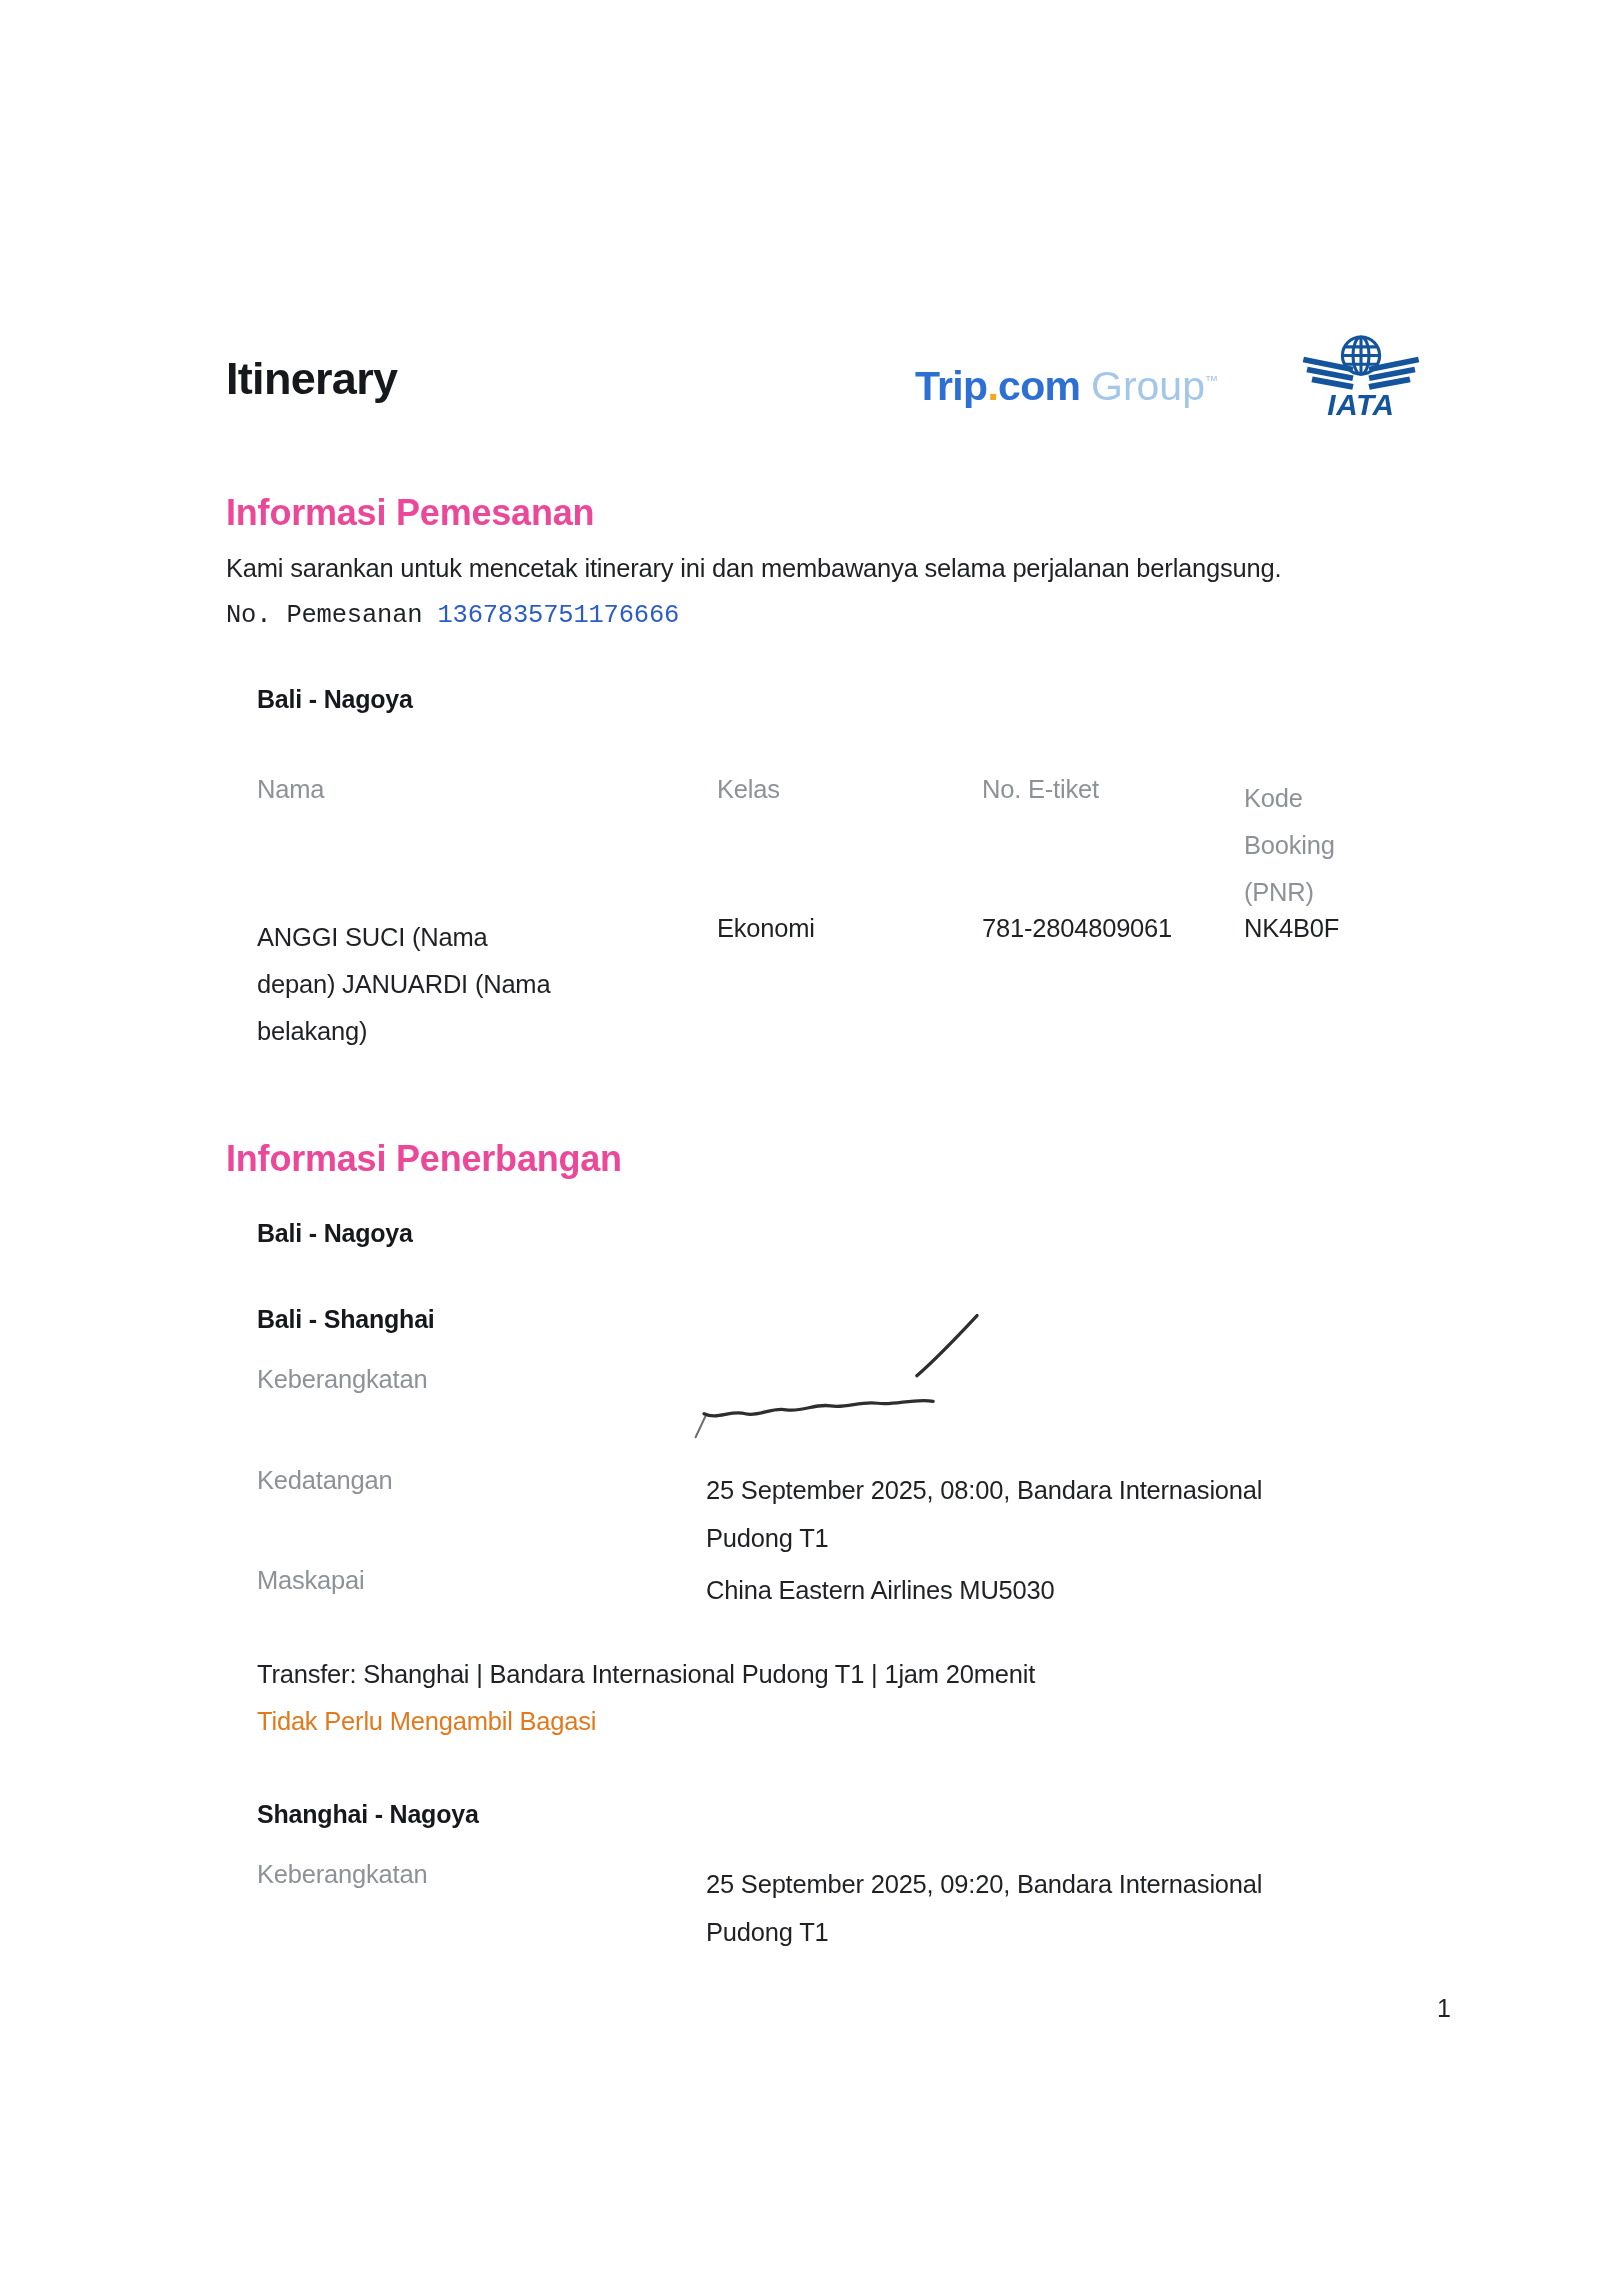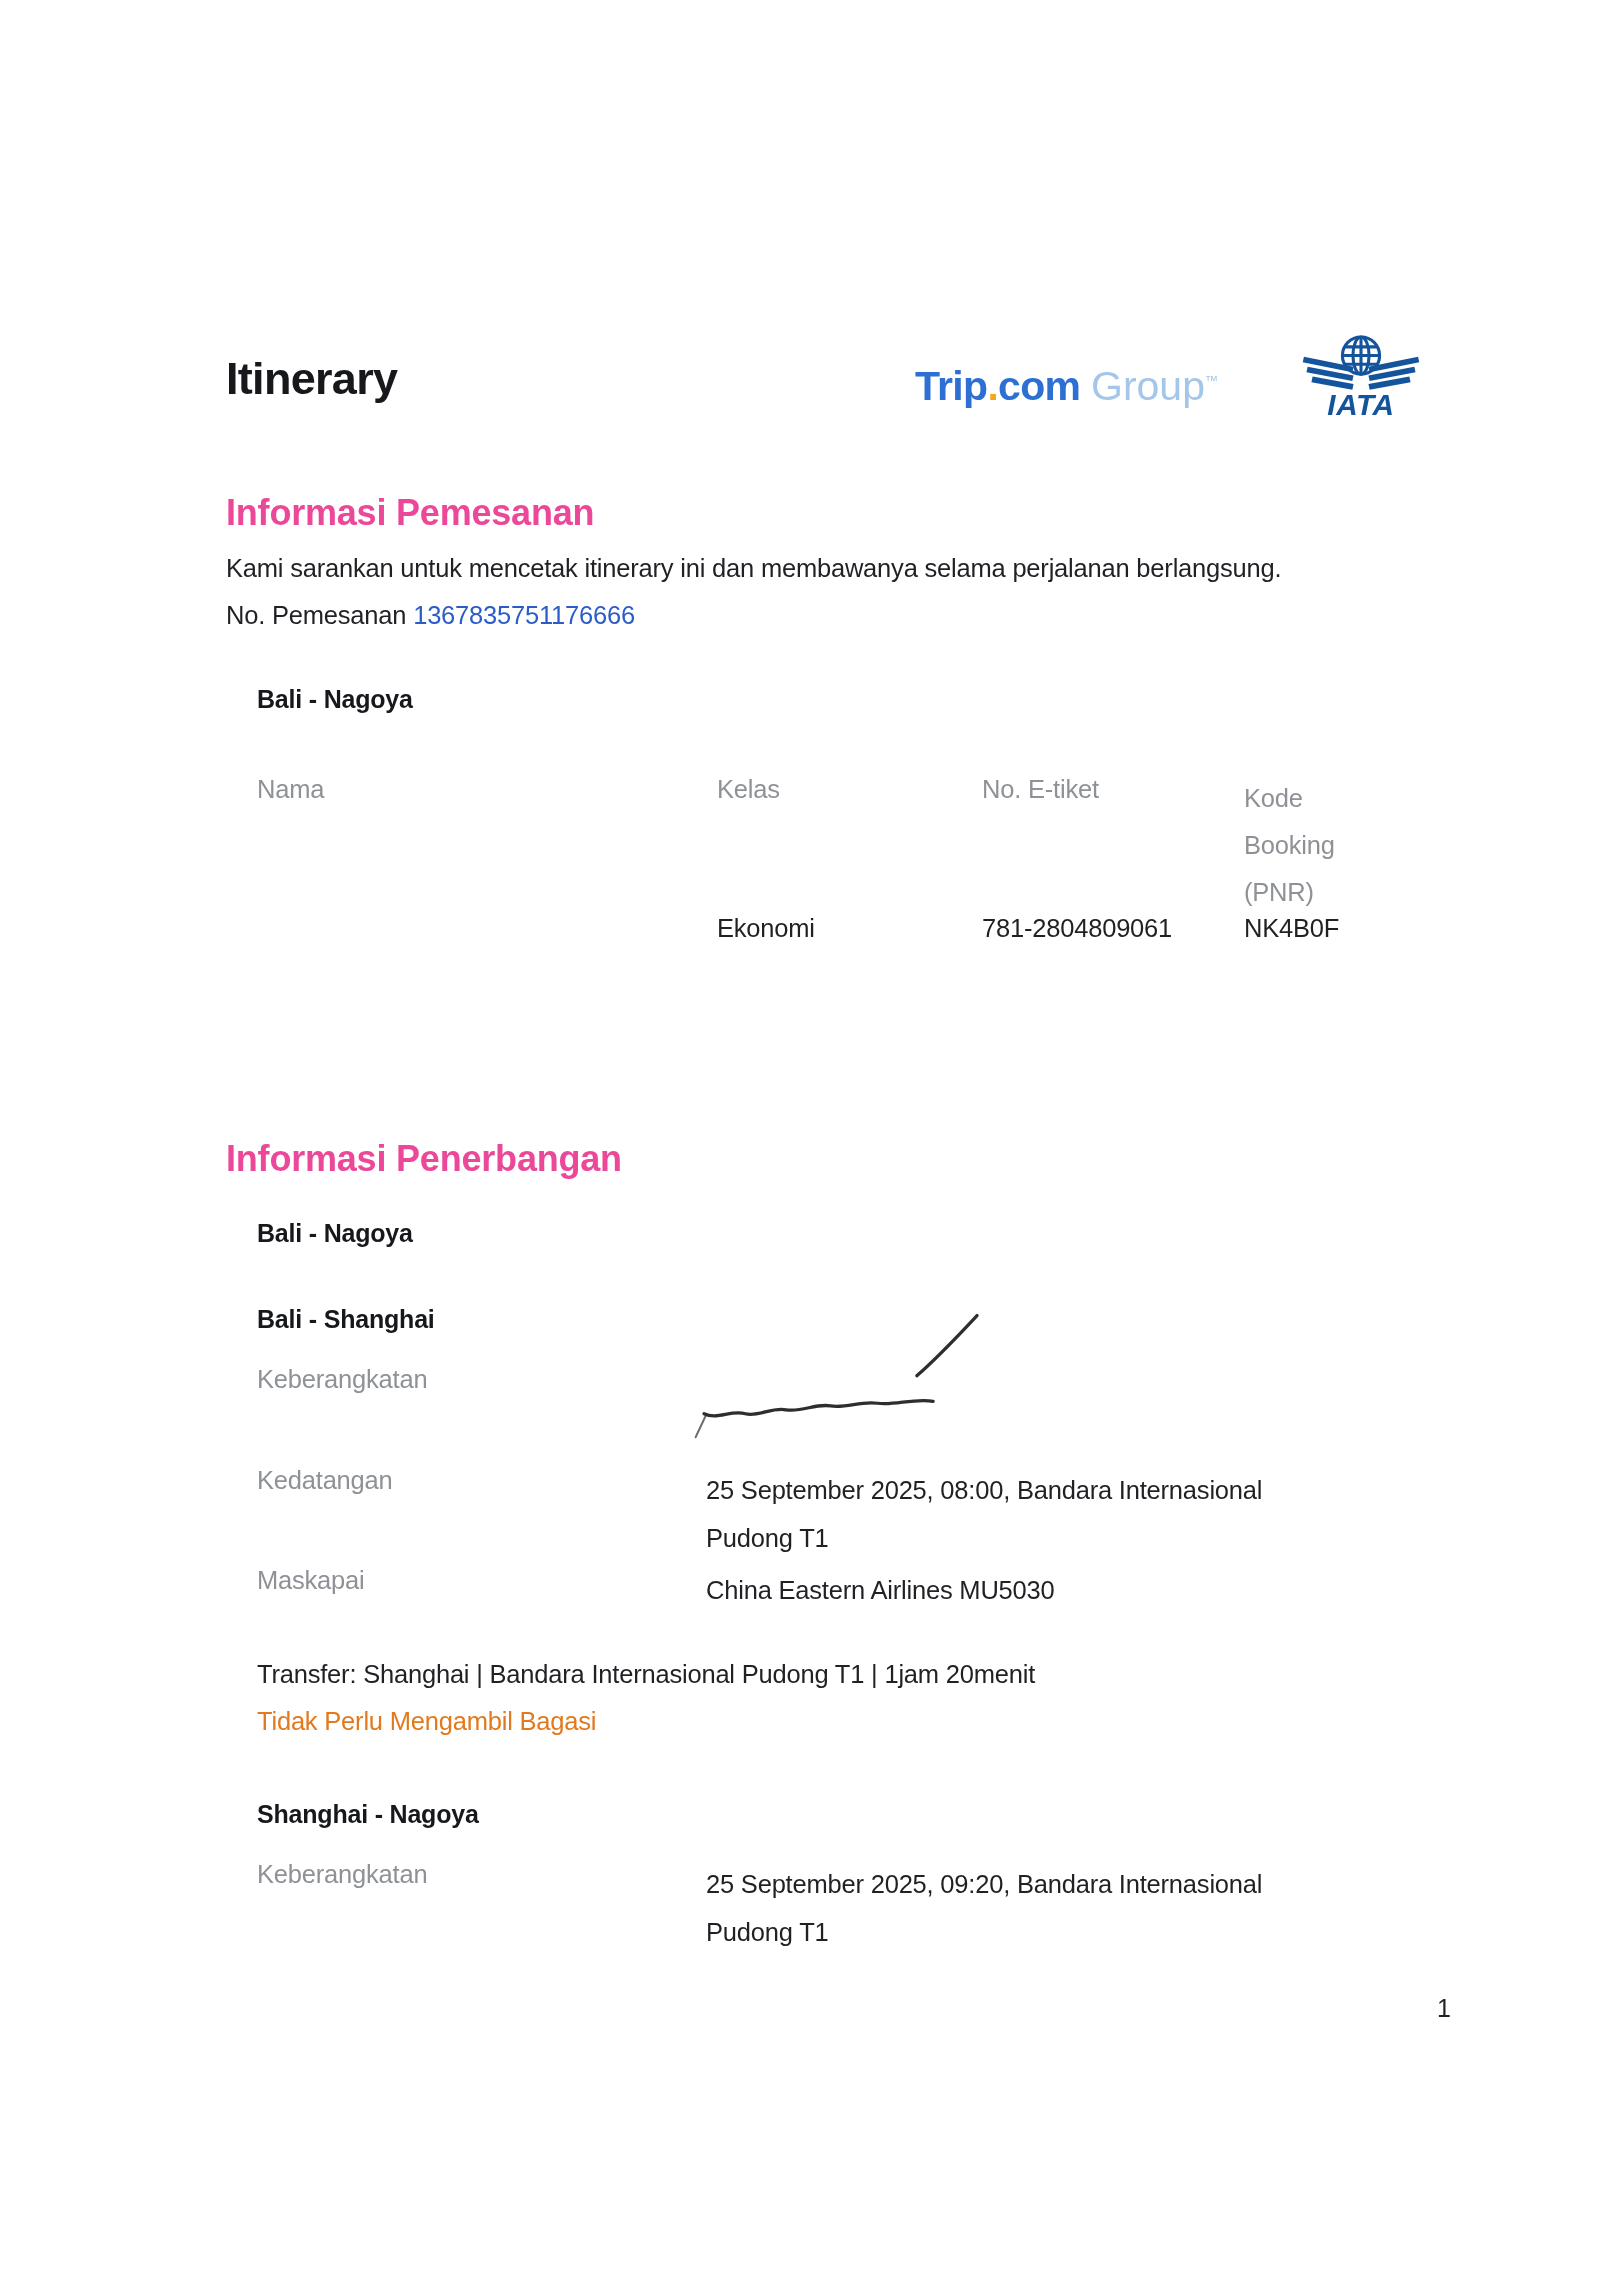--- a/index.html
+++ b/index.html
@@ -61,33 +61,36 @@
         <path d="M178,76 L112,88 L114,97 L180,85 Z"></path>
       </g>
       <text x="100" y="138" font-size="48" font-weight="bold" font-style="italic" text-anchor="middle" fill="#14549c" letter-spacing="1">IATA</text>
     </svg>
   </div>
 
   <div class="abs h2" style="left:226px;top:492px;">Informasi Pemesanan</div>
 
   <div class="abs body-text" style="left:226px;top:554px;white-space:nowrap;">Kami sarankan untuk mencetak itinerary ini dan membawanya selama perjalanan berlangsung.</div>
 
-  <div class="abs body-text" style="left:226px;top:601px;white-space:nowrap;">
+  <div class="abs body-text" style="left:226px;top:601px;white-space:nowrap;font-family:Liberation Mono, monospace;">
     <span>No. Pemesanan</span><span> </span><span class="blue-link">1367835751176666</span>
   </div>
 
   <div class="abs h3" style="left:257px;top:685px;">Bali - Nagoya</div>
 
   <div class="abs body-text gray" style="left:257px;top:775px;">Nama</div>
   <div class="abs body-text gray" style="left:717px;top:775px;">Kelas</div>
   <div class="abs body-text gray" style="left:982px;top:775px;">No. E-tiket</div>
   <div class="abs body-text gray multiline" style="left:1244px;top:775px;">Kode
 Booking
 (PNR)</div>
 
+  <div class="abs body-text multiline" style="left:257px;top:914px;">ANGGI SUCI (Nama
+depan) JANUARDI (Nama
+belakang)</div>
   <div class="abs body-text" style="left:717px;top:914px;text-align:right;">Ekonomi</div>
   <div class="abs body-text" style="left:982px;top:914px;">781-2804809061</div>
   <div class="abs body-text" style="left:1244px;top:914px;">NK4B0F</div>
 
   <div class="abs h2" style="left:226px;top:1138px;">Informasi Penerbangan</div>
 
   <div class="abs h3" style="left:257px;top:1219px;">Bali - Nagoya</div>
 
   <div class="abs h3" style="left:257px;top:1305px;">Bali - Shanghai</div>
 

